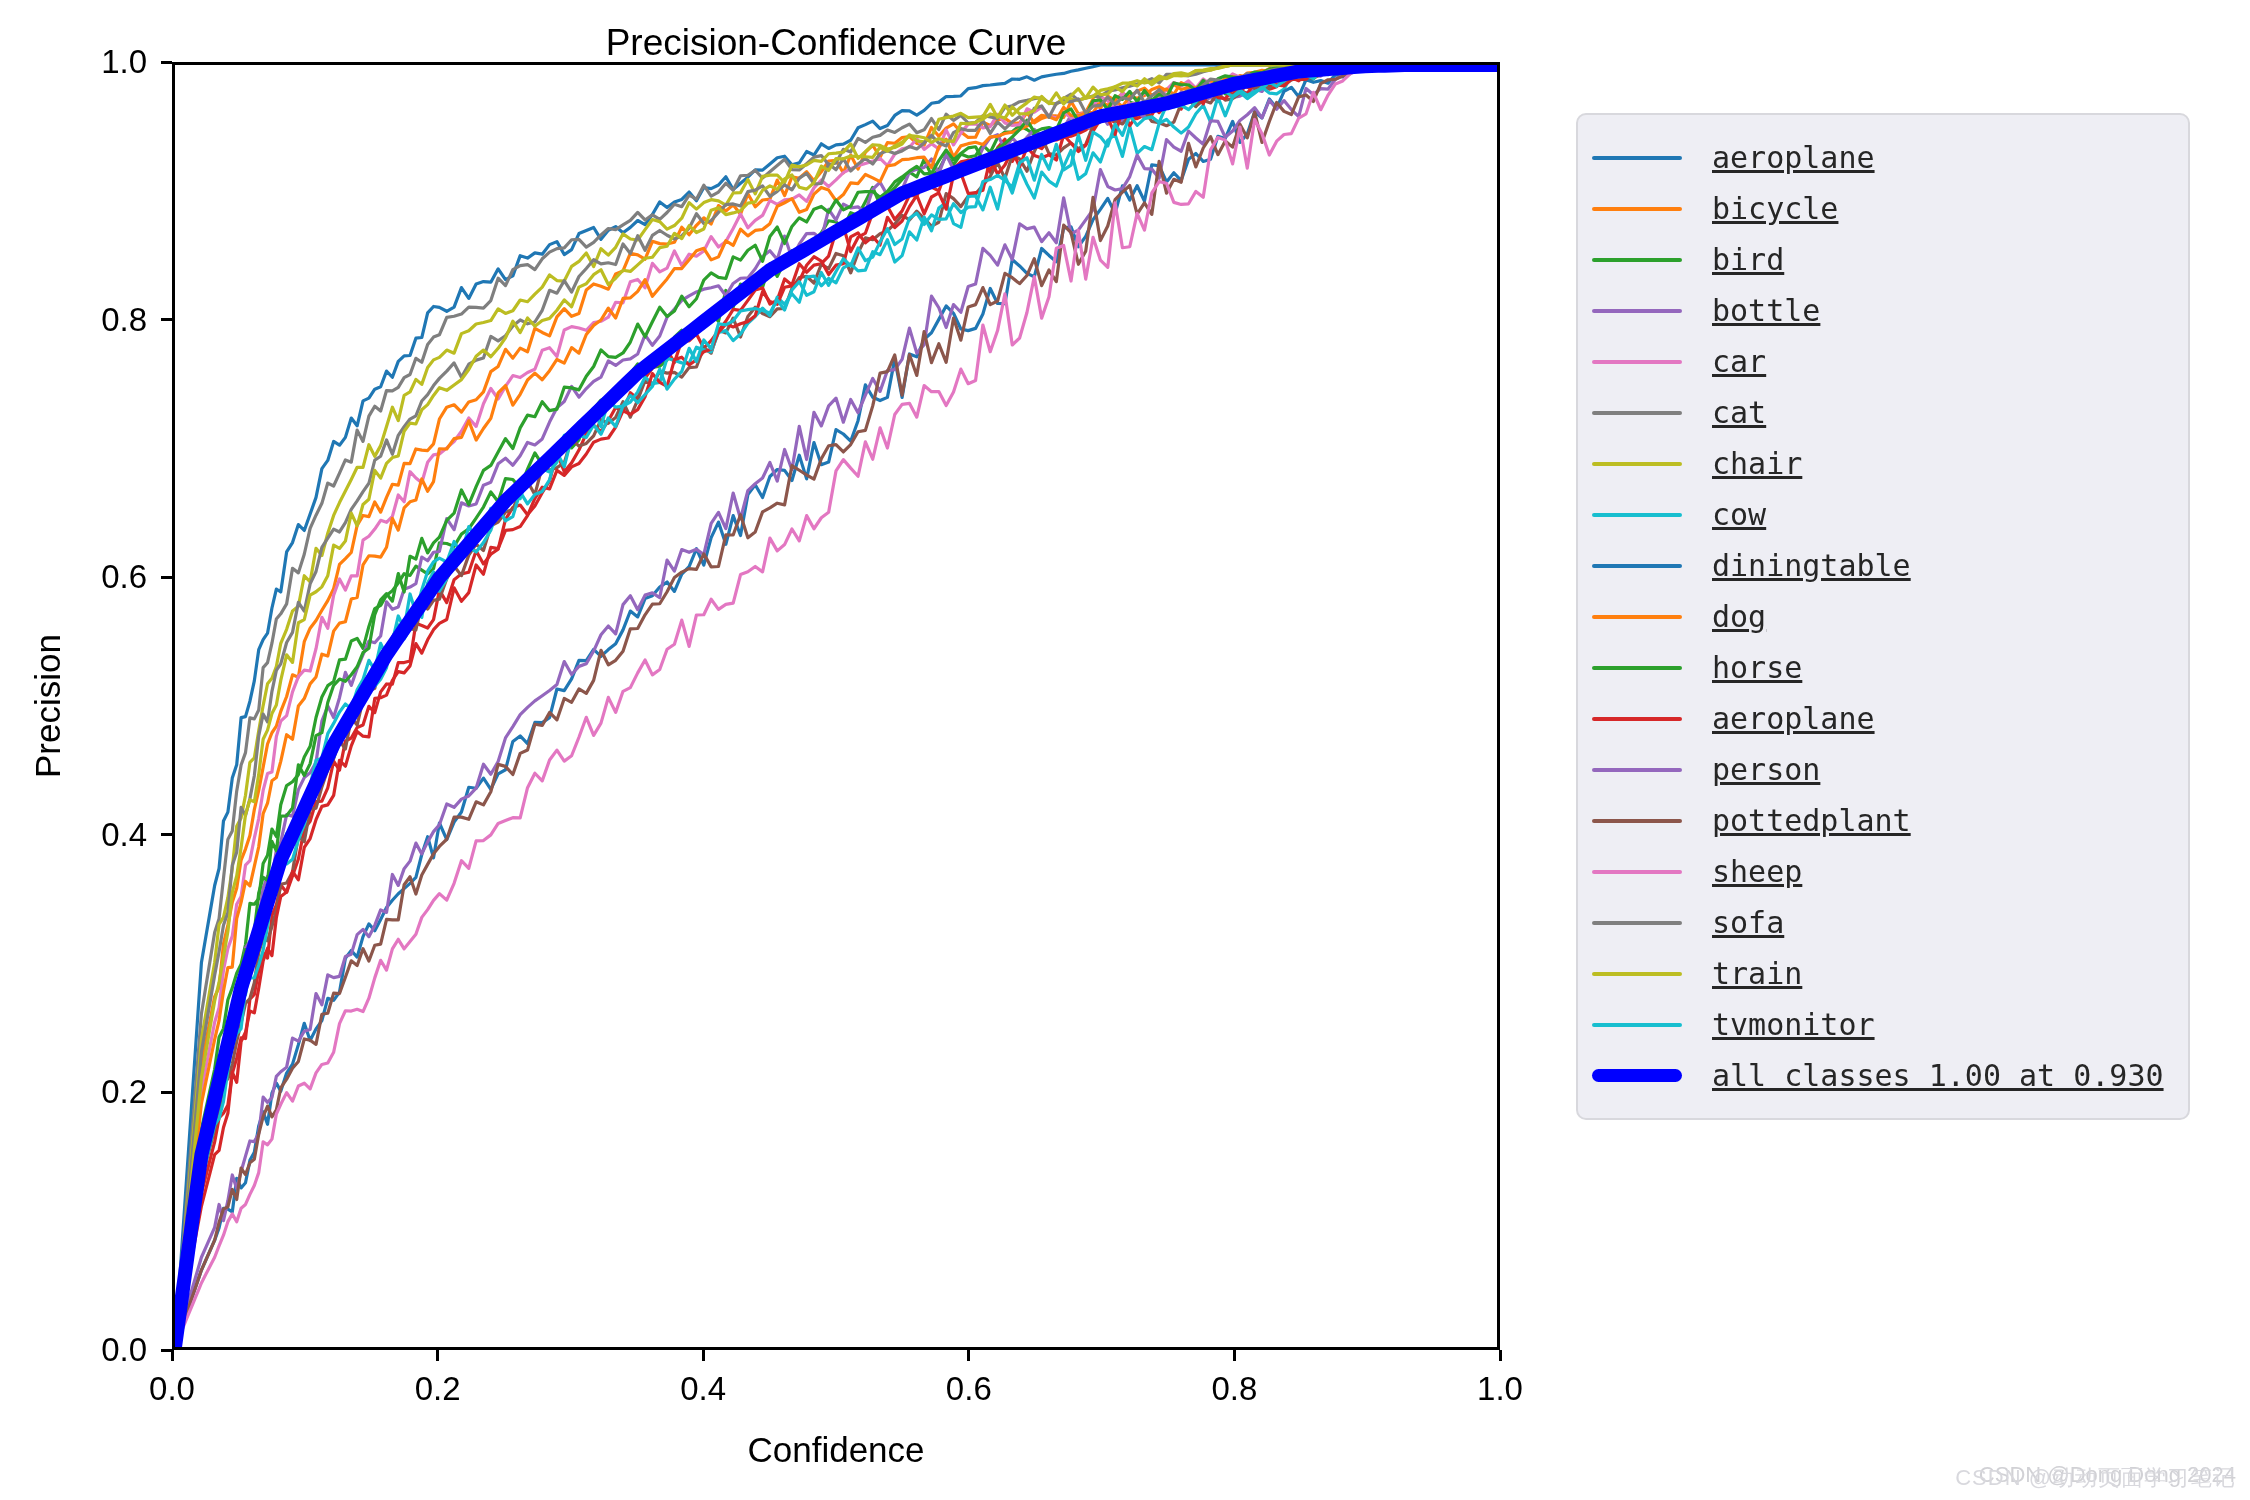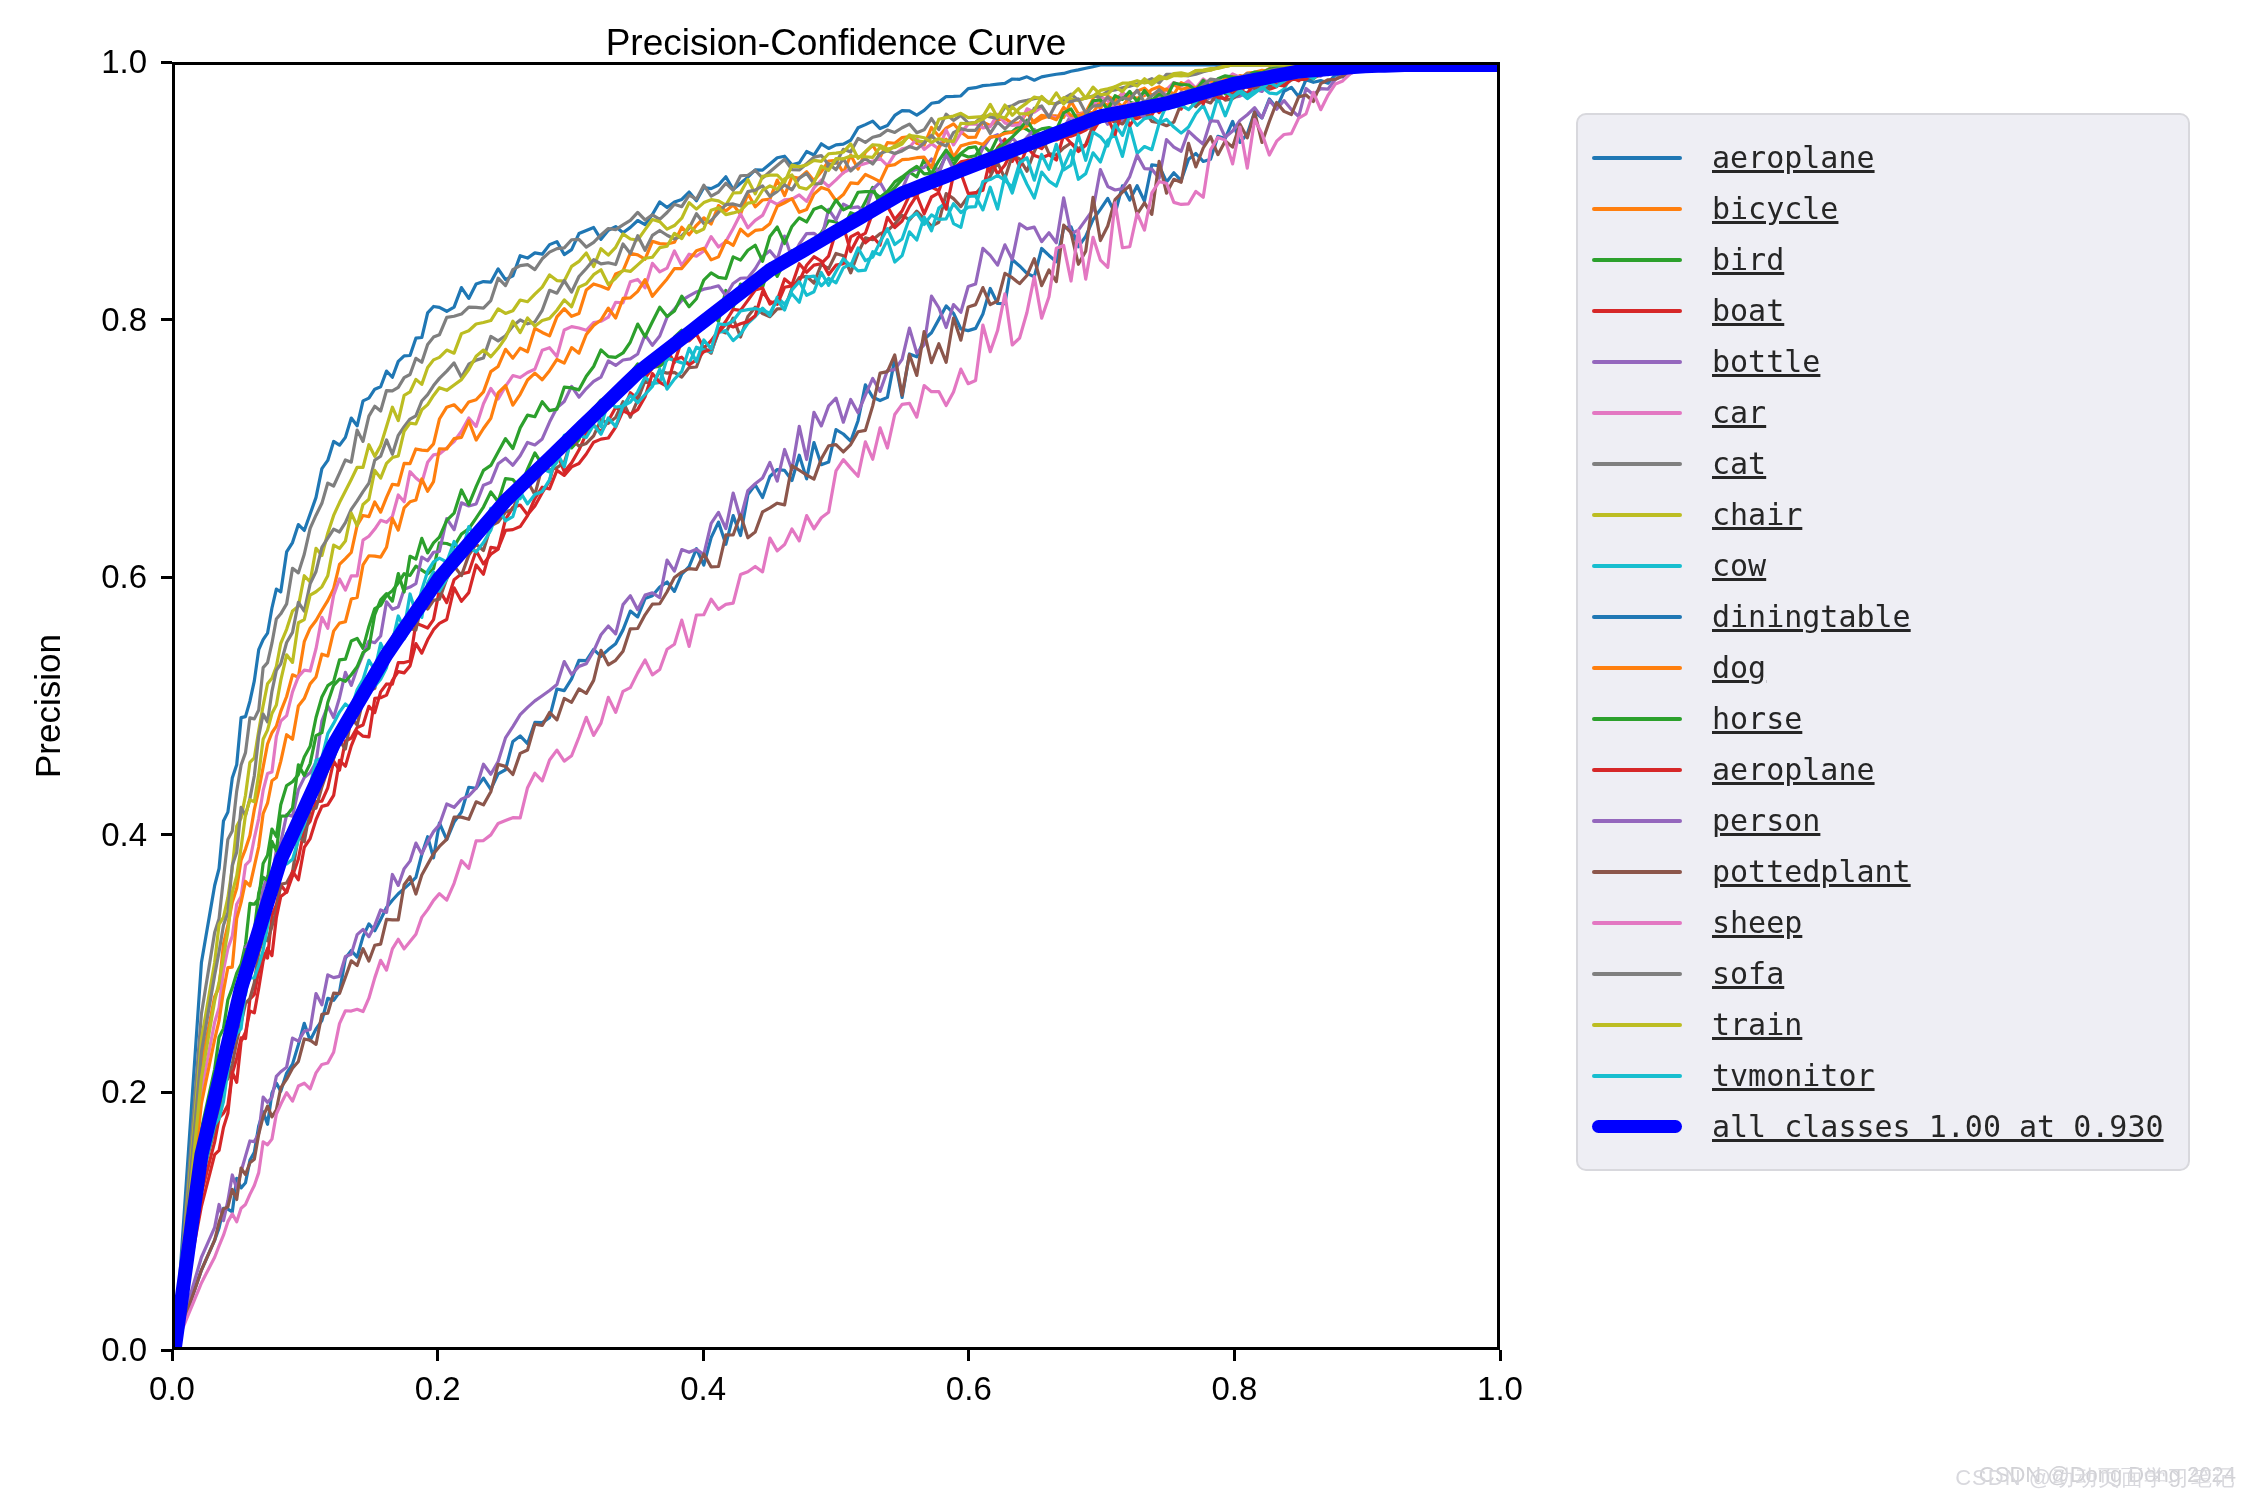--- a/index.html
+++ b/index.html
@@ -227,40 +227,37 @@
       <div class="tick-mark-y" style="left: 161px; top: 833.3px;"></div>
       <div class="tick-label-y" style="left: 12px; width: 135px; top: 834.8px;">0.4</div>
       <div class="tick-mark-y" style="left: 161px; top: 575.7px;"></div>
       <div class="tick-label-y" style="left: 12px; width: 135px; top: 577.2px;">0.6</div>
       <div class="tick-mark-y" style="left: 161px; top: 318.1px;"></div>
       <div class="tick-label-y" style="left: 12px; width: 135px; top: 319.6px;">0.8</div>
       <div class="tick-mark-y" style="left: 161px; top: 60.5px;"></div>
       <div class="tick-label-y" style="left: 12px; width: 135px; top: 62px;">1.0</div>
     </div>
 
+  <div id="xlabel">Confidence</div>
   <div id="ylabel-wrap">
     <div id="ylabel">Precision</div>
   </div>
 
   <div id="legend">
       <div class="legend-row">
         <div class="legend-swatch" style="background: rgb(31, 119, 180);"></div>
         <div class="legend-text">aeroplane</div>
       </div>
       <div class="legend-row">
         <div class="legend-swatch" style="background: rgb(255, 127, 14);"></div>
         <div class="legend-text">bicycle</div>
       </div>
       <div class="legend-row">
         <div class="legend-swatch" style="background: rgb(44, 160, 44);"></div>
         <div class="legend-text">bird</div>
-      </div>
-      <div class="legend-row">
-        <div class="legend-swatch" style="background: rgb(214, 39, 40);"></div>
-        <div class="legend-text">boat</div>
       </div>
       <div class="legend-row">
         <div class="legend-swatch" style="background: rgb(148, 103, 189);"></div>
         <div class="legend-text">bottle</div>
       </div>
       <div class="legend-row">
         <div class="legend-swatch" style="background: rgb(227, 119, 194);"></div>
         <div class="legend-text">car</div>
       </div>
       <div class="legend-row">

